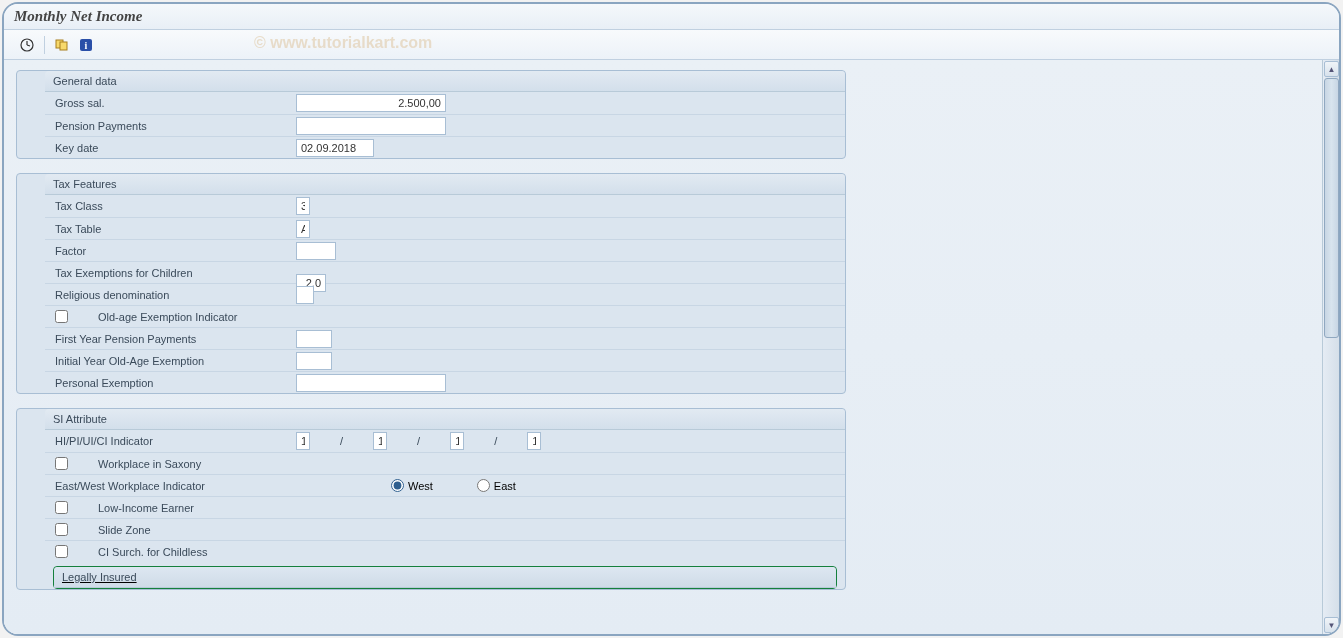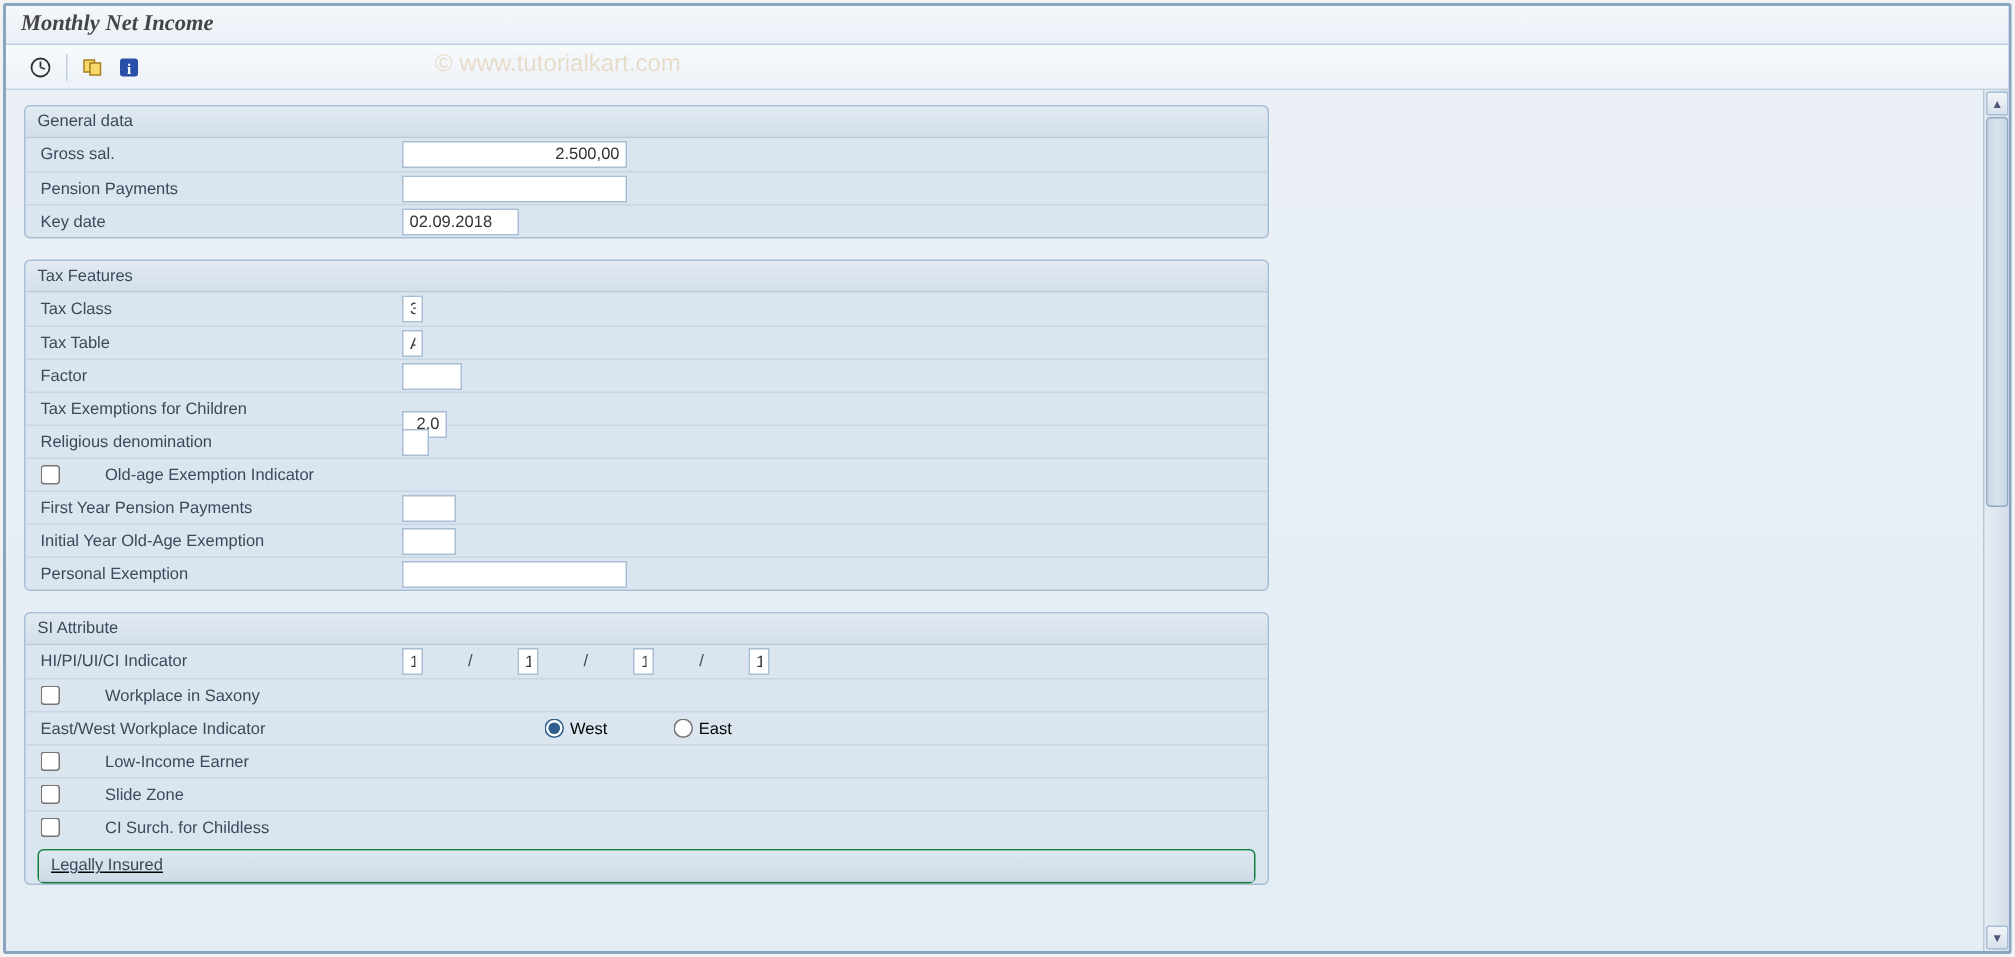--- a/index.html
+++ b/index.html
@@ -7,21 +7,21 @@
       font-family: Arial, sans-serif;
       font-size: 11px;
       background: #f2f2f2;
       width: 1343px;
       height: 638px;
       overflow: hidden;
       position: relative;
     }
     .window {
       border: 2px solid #8aa5c0;
-      border-radius: 2px;
+      border-radius: 16px;
       width: 1339px;
       height: 634px;
       margin: 2px;
       background: #fff;
       display: flex;
       flex-direction: column;
       overflow: hidden;
     }
     .title-bar {
       background: linear-gradient(#f5f8fb, #e8eff6);
@@ -51,43 +51,43 @@
       border-radius: 3px;
       cursor: pointer;
     }
     .sep { width: 1px; height: 18px; background: #c0d0e0; margin: 0 4px; }
     .watermark {
       position: absolute;
       left: 250px;
       top: 4px;
       color: #e3d1b5;
       font-size: 16px;
-      font-weight: 400;
+      font-weight: 700;
       opacity: 0.7;
       pointer-events: none;
-      margin-left: 36px;
     }
     .content-wrap {
       flex: 1;
       display: flex;
       overflow: hidden;
       background: #eef2f7;
     }
     .content-area {
       flex: 1;
       padding: 10px 12px;
       overflow: auto;
       background: linear-gradient(#eaf0f6, #e4ecf4);
     }
     .group {
       border: 1px solid #a8bed4;
       border-radius: 4px;
       margin-bottom: 14px;
       background: #dbe5ef;
       width: 830px;
+      padding-left: 28px;
     }
     .group-header {
       padding: 4px 8px;
       font-size: 11px;
       color: #3a4a5a;
       background: linear-gradient(#e2eaf2, #d3dfeb);
       border-bottom: 1px solid #b8cad8;
       border-radius: 4px 4px 0 0;
     }
     .group-body {

